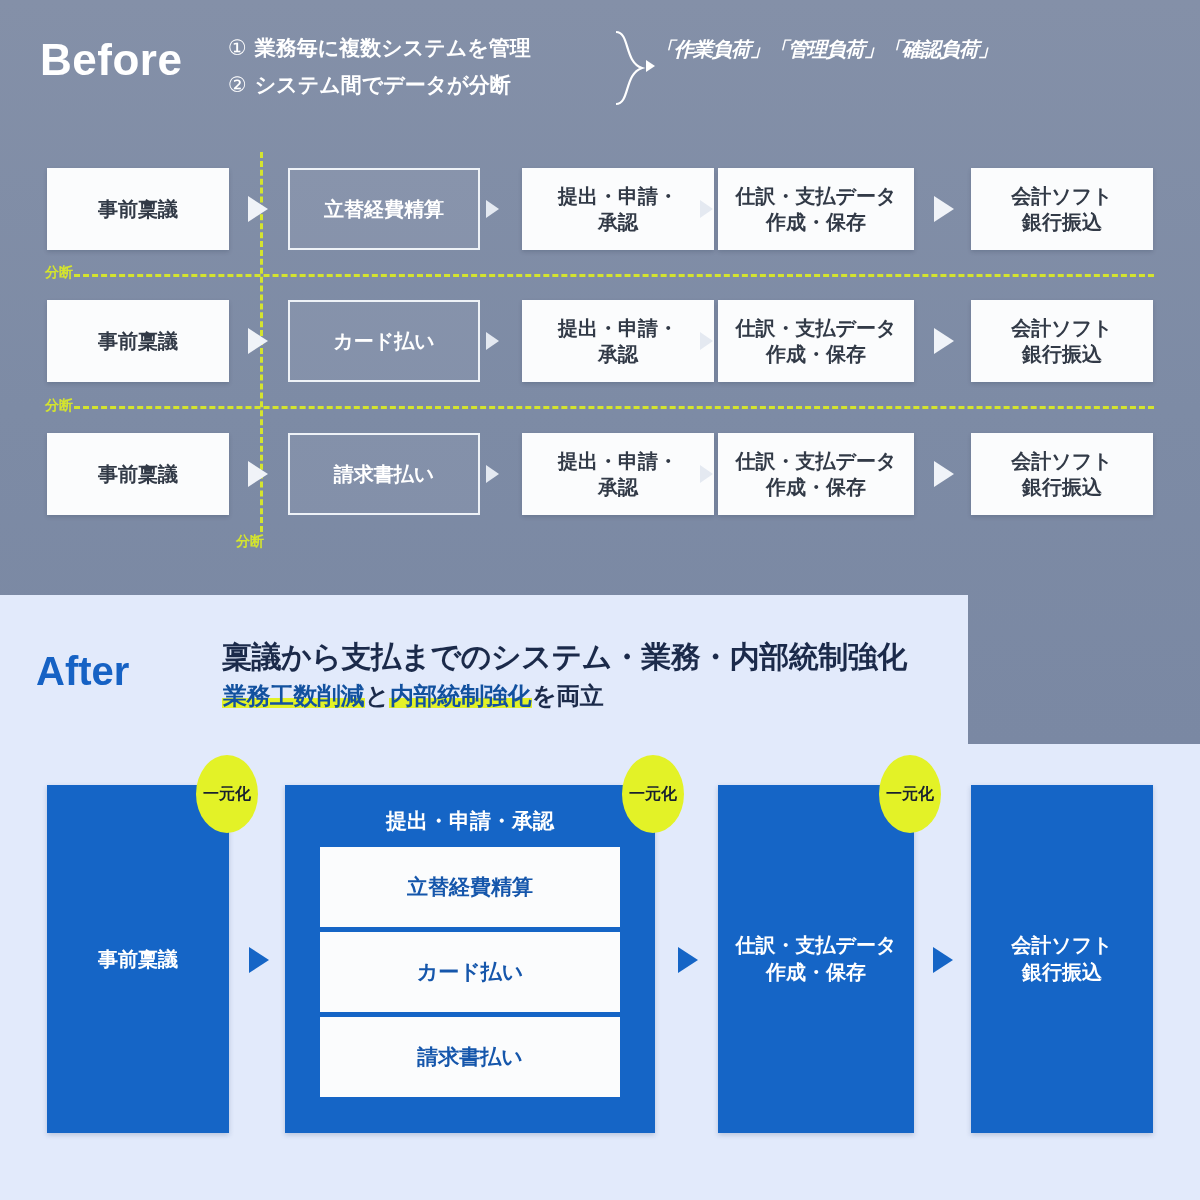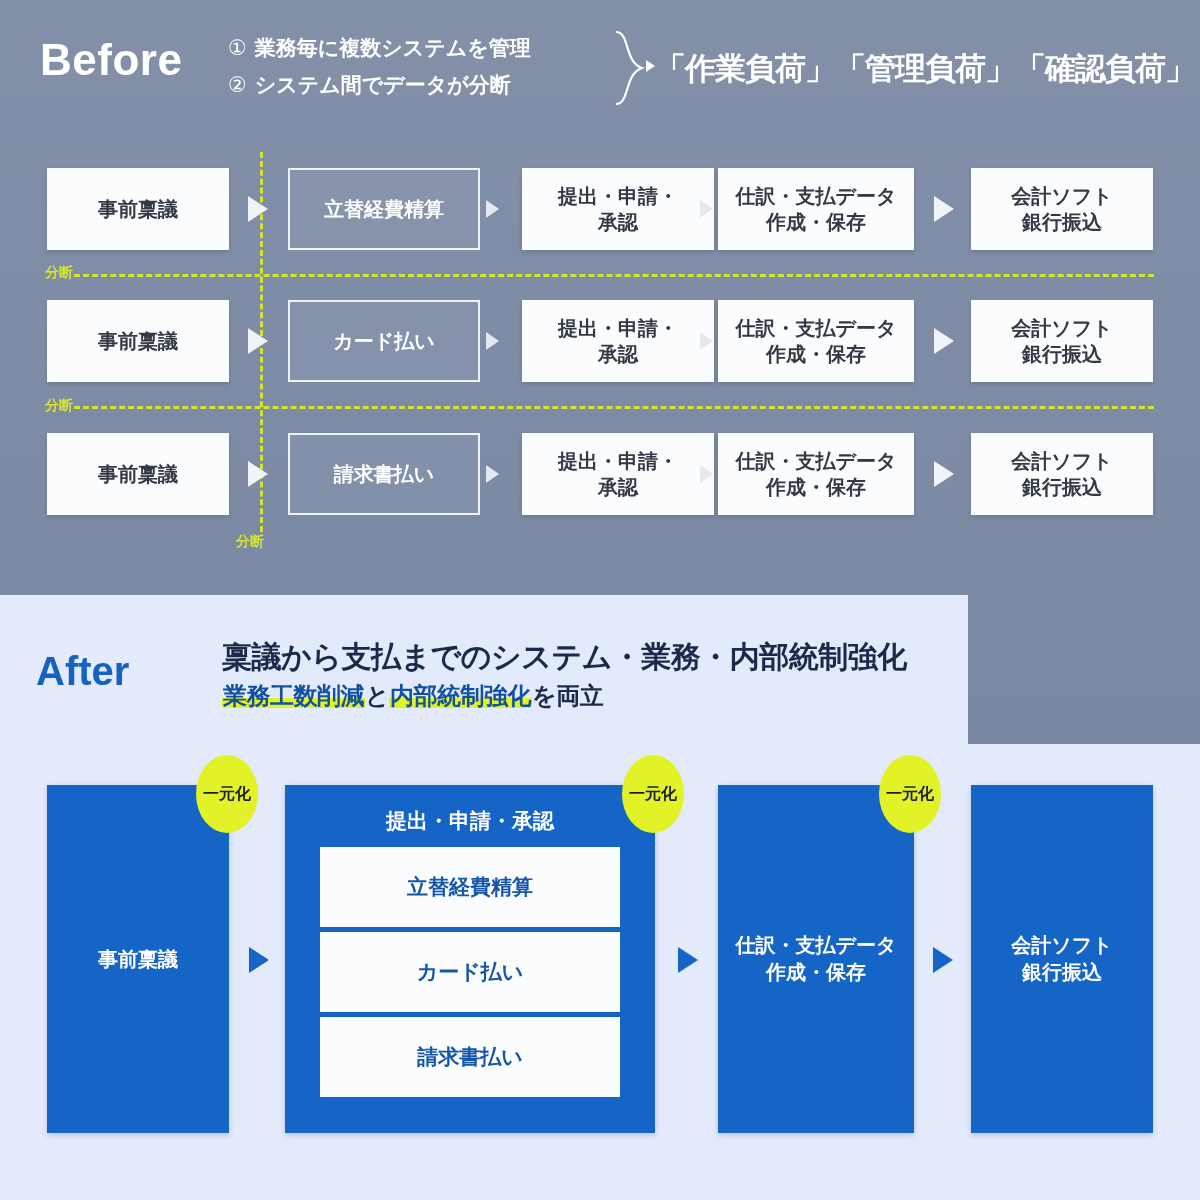--- a/index.html
+++ b/index.html
@@ -32,23 +32,24 @@
   .bullet-num{ font-size:21px; font-weight:400; }
   .brace{
     position:absolute; left:612px; top:30px; width:40px; height:76px;
   }
   .brace-arrow{
     position:absolute; left:646px; top:60px;
     width:0;height:0;border-left:9px solid #ffffff;
     border-top:6px solid transparent;border-bottom:6px solid transparent;
   }
   .before-burden{
-    position:absolute; left:655px; top:48px;
-    color:#ffffff; font-size:31px; font-weight:700; white-space:nowrap;
+    position:absolute; left:655px; top:36px;
+    color:#ffffff; font-size:20px; font-weight:700; white-space:nowrap;
     letter-spacing:-1px;
+    font-style:italic;
   }
 
   
   .flow-row{ position:absolute; left:0; width:1200px; height:82px; }
   .row1{ top:168px; } .row2{ top:300px; } .row3{ top:433px; }
 
   .wbox{
     position:absolute; background:#fbfcfd; color:#323a47;
     display:flex; align-items:center; justify-content:center; text-align:center;
     font-size:20px; font-weight:700; line-height:1.3;

